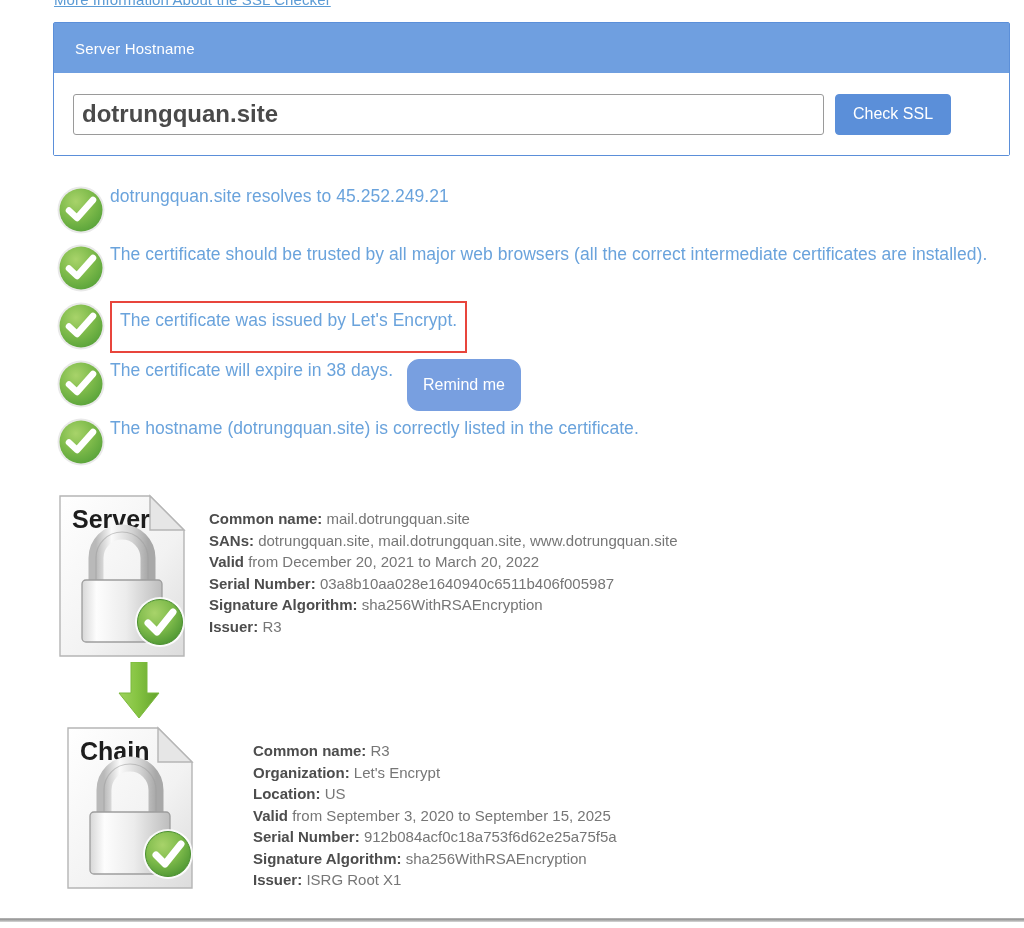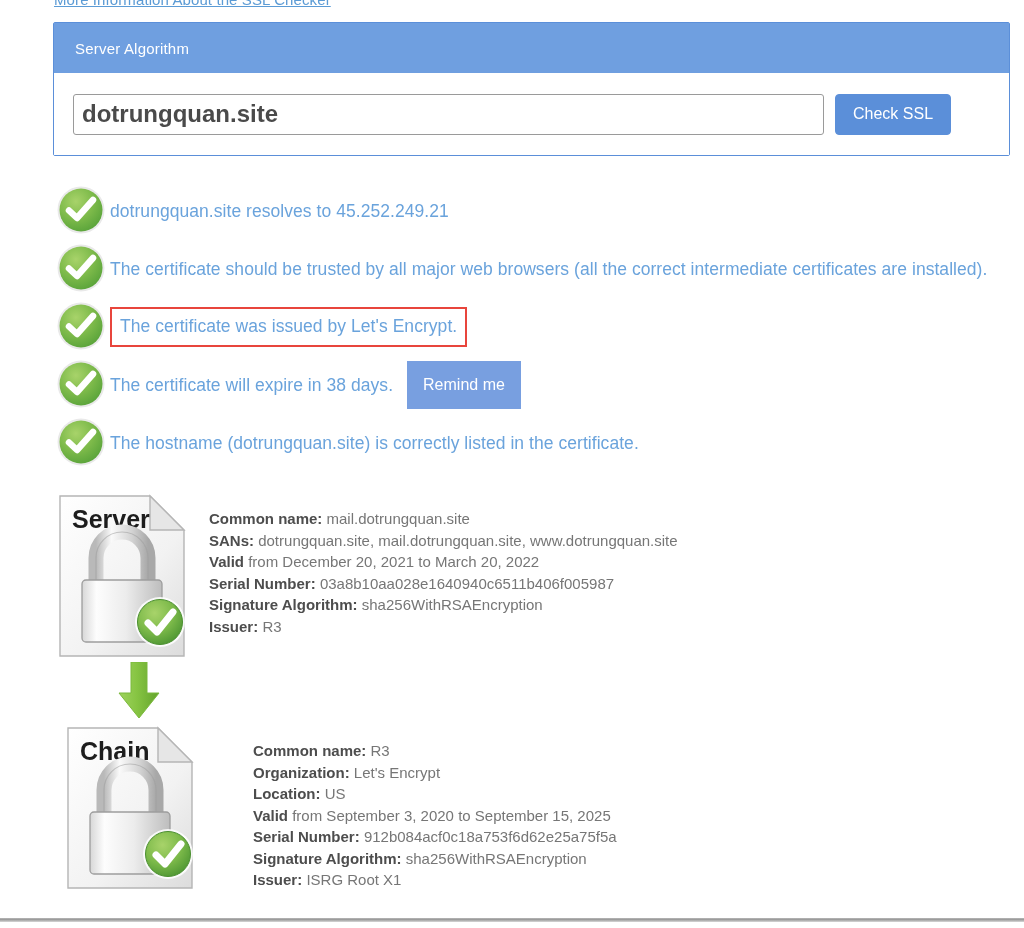--- a/index.html
+++ b/index.html
@@ -86,40 +86,39 @@
   .status-row {
     display: flex;
     align-items: flex-start;
     margin-bottom: 6px;
     min-height: 52px;
   }
   .status-row .check-badge { flex: 0 0 54px; }
   .status-text-wrap {
     flex: 1;
     display: flex;
-    align-items: center;
     min-height: 52px;
     gap: 14px;
   }
   .status-text {
     color: #6aa3dc;
     font-size: 17.5px;
     line-height: 1.28;
     letter-spacing: .05px;
   }
   .highlight-box {
     border: 2px solid #e8453c;
     padding: 6px 8px 7px 8px;
     display: inline-block;
     background: #fff;
   }
   .remind-btn {
     background: #789fe0;
     border: 1px solid #789fe0;
-    border-radius: 0;
+    border-radius: 12px;
     color: #fff;
     font-size: 16px;
     font-family: "Liberation Sans", sans-serif;
     padding: 14px 15px;
     cursor: pointer;
     white-space: nowrap;
   }
 
   
   .check-badge {
@@ -170,21 +169,21 @@
 </style>
 </head>
 <body>
 
 <div class="page">
 
   <a class="more-info-link" href="#">More Information About the SSL Checker</a>
 
   <div class="panel">
     <div class="panel-header">
-      <span class="panel-header-title">Server Algorithm</span>
+      <span class="panel-header-title">Server Hostname</span>
     </div>
     <div class="panel-body">
       <input class="hostname-input" type="text" value="dotrungquan.site" style="">
       <button class="check-ssl-btn">Check SSL</button>
     </div>
   </div>
 
   <div class="status-list">
 
     <div class="status-row">

